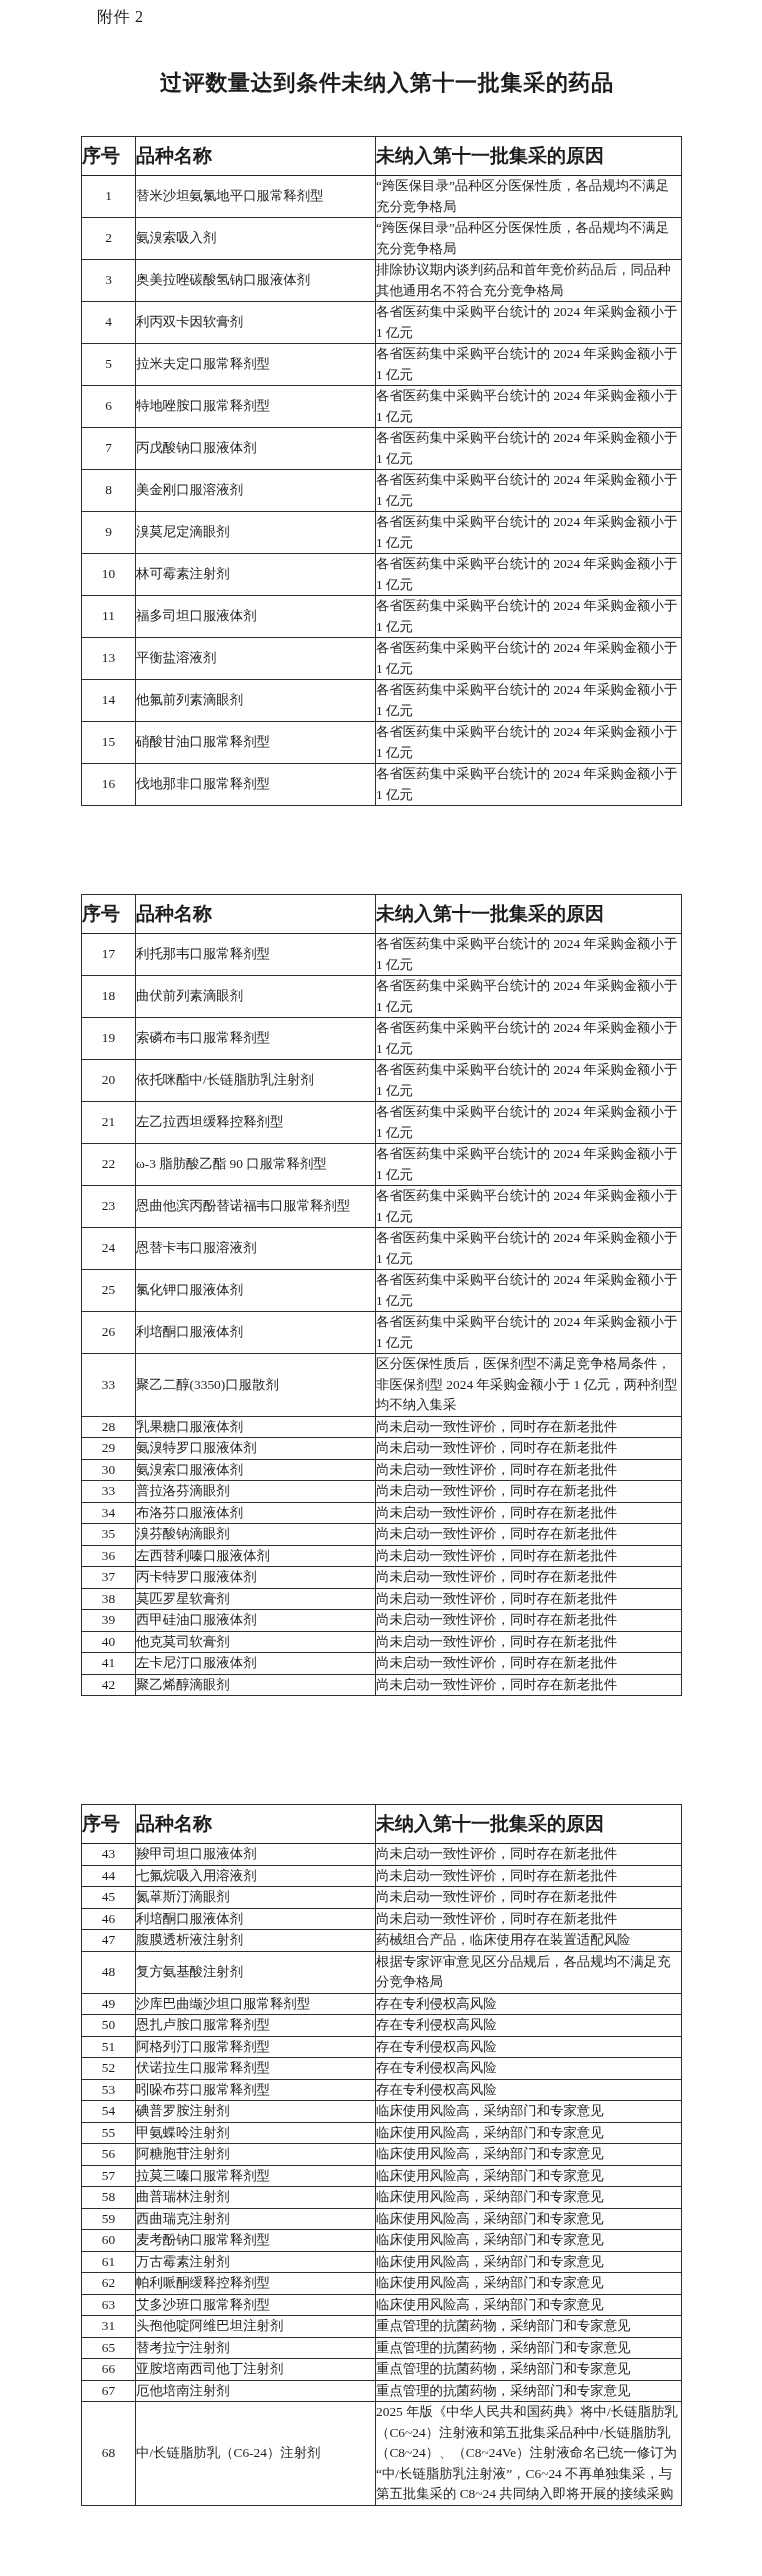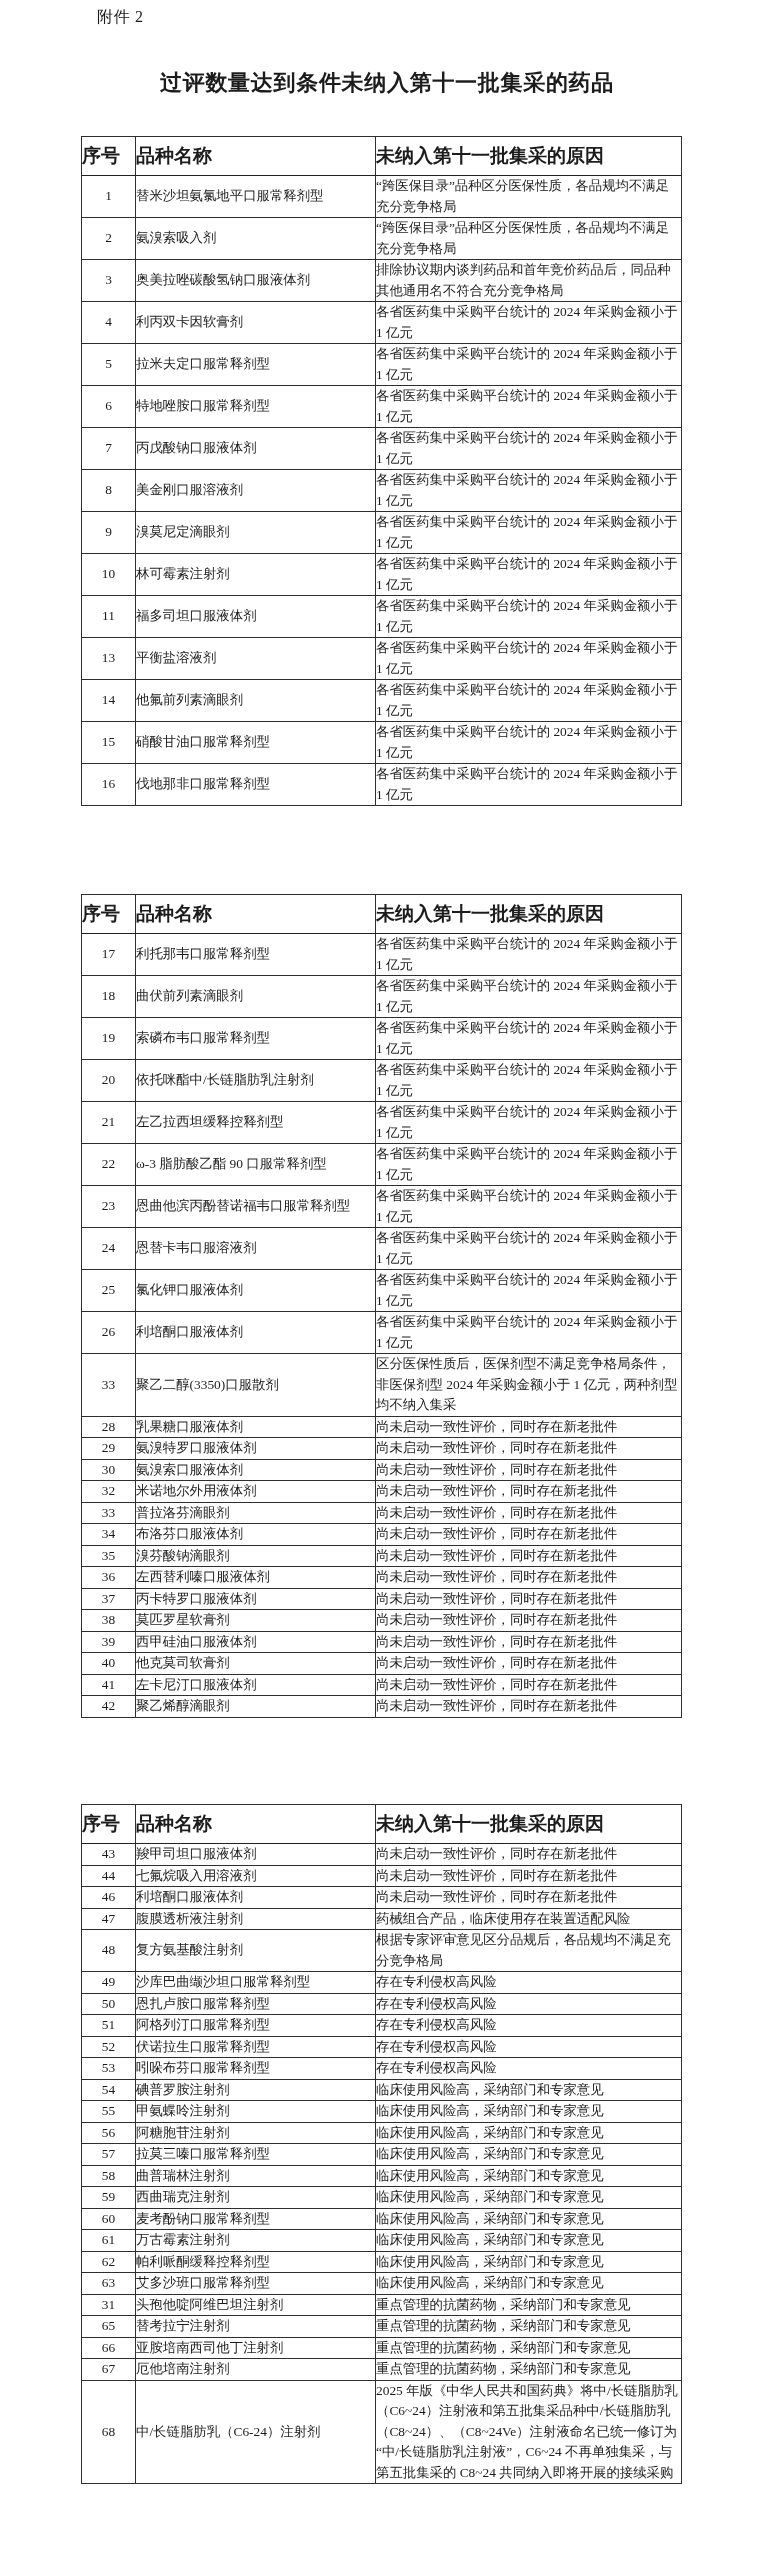--- a/index.html
+++ b/index.html
@@ -251,25 +251,20 @@
           <td class="c-no">29</td>
           <td class="c-name">氨溴特罗口服液体剂</td>
           <td class="c-reason">尚未启动一致性评价，同时存在新老批件</td>
         </tr>
         <tr>
           <td class="c-no">30</td>
           <td class="c-name">氨溴索口服液体剂</td>
           <td class="c-reason">尚未启动一致性评价，同时存在新老批件</td>
         </tr>
         <tr>
-          <td class="c-no">32</td>
-          <td class="c-name">米诺地尔外用液体剂</td>
-          <td class="c-reason">尚未启动一致性评价，同时存在新老批件</td>
-        </tr>
-        <tr>
           <td class="c-no">33</td>
           <td class="c-name">普拉洛芬滴眼剂</td>
           <td class="c-reason">尚未启动一致性评价，同时存在新老批件</td>
         </tr>
         <tr>
           <td class="c-no">34</td>
           <td class="c-name">布洛芬口服液体剂</td>
           <td class="c-reason">尚未启动一致性评价，同时存在新老批件</td>
         </tr>
         <tr>
@@ -333,20 +328,25 @@
           <td class="c-no">43</td>
           <td class="c-name">羧甲司坦口服液体剂</td>
           <td class="c-reason">尚未启动一致性评价，同时存在新老批件</td>
         </tr>
         <tr>
           <td class="c-no">44</td>
           <td class="c-name">七氟烷吸入用溶液剂</td>
           <td class="c-reason">尚未启动一致性评价，同时存在新老批件</td>
         </tr>
         <tr>
+          <td class="c-no">45</td>
+          <td class="c-name">氮䓬斯汀滴眼剂</td>
+          <td class="c-reason">尚未启动一致性评价，同时存在新老批件</td>
+        </tr>
+        <tr>
           <td class="c-no">46</td>
           <td class="c-name">利培酮口服液体剂</td>
           <td class="c-reason">尚未启动一致性评价，同时存在新老批件</td>
         </tr>
         <tr>
           <td class="c-no">47</td>
           <td class="c-name">腹膜透析液注射剂</td>
           <td class="c-reason">药械组合产品，临床使用存在装置适配风险</td>
         </tr>
         <tr>

